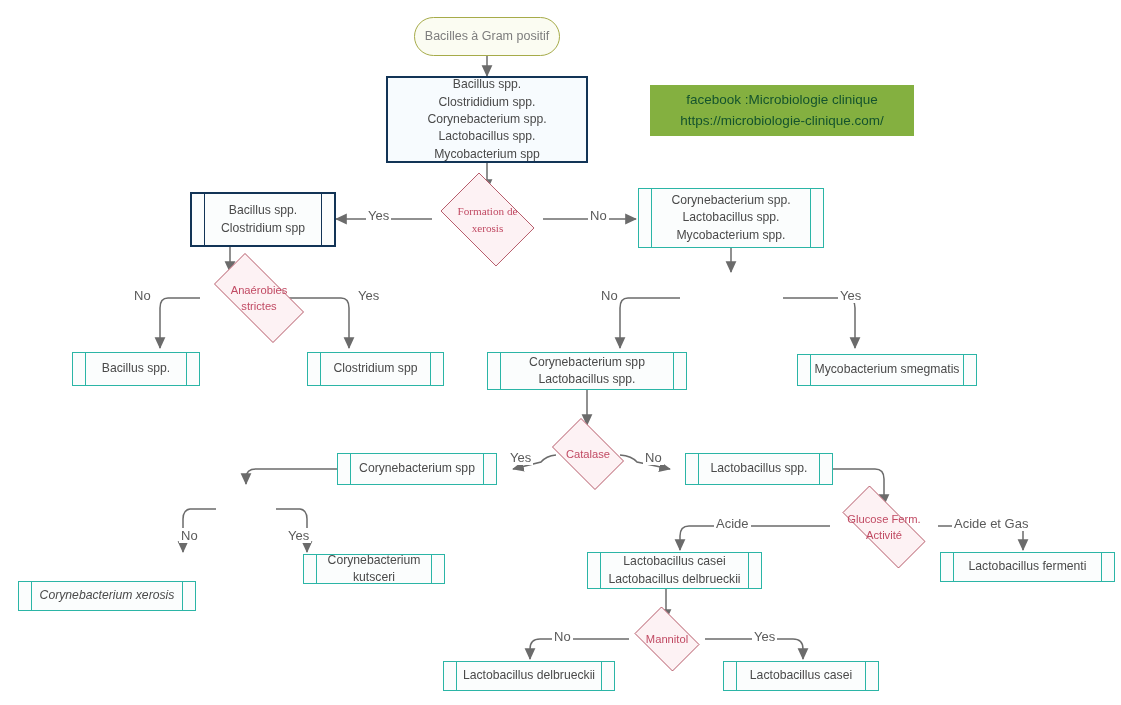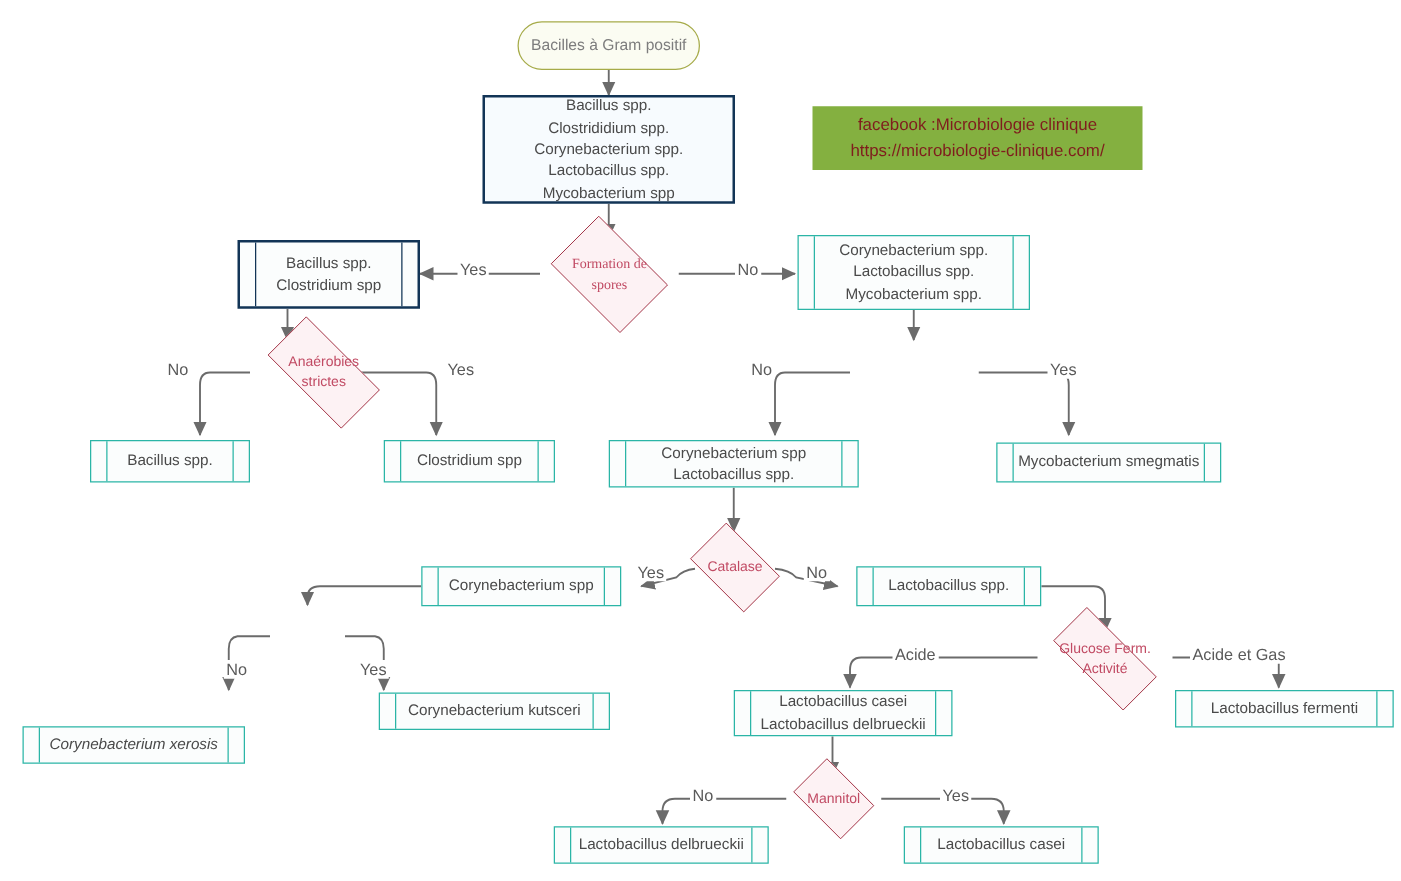--- a/index.html
+++ b/index.html
@@ -119,21 +119,21 @@
     font-size: 13px;
     white-space: nowrap;
     background: #ffffff;
     padding: 0 2px;
   }
 
   
   .banner {
     position: absolute;
     background: #84b040;
-    color: #7f1d1d;
+    color: #14532d;
     font-size: 13.5px;
     line-height: 1.55;
     display: flex;
     align-items: center;
     justify-content: center;
     text-align: center;
   }
   .banner .b1, .banner .b2 { display: block; }
 </style>
 </head>
@@ -213,21 +213,21 @@
     <div>
       <span class="b1">facebook :Microbiologie clinique</span>
       <span class="b2">https://microbiologie-clinique.com/</span>
     </div>
   </div>
 
   <div class="diamond" style="left:432px; top:181px; width:111px; height:77px;font-family:Liberation Serif, serif;">
     <div class="shape"></div>
     <div class="dlabel">
       <div>Formation de</div>
-      <div>spores</div>
+      <div>xerosis</div>
     </div>
   </div>
   <div class="elabel" style="left:366px; top:208px;">Yes</div>
   <div class="elabel" style="left:588px; top:208px;">No</div>
 
   <div class="node barbox bar-navy" style="left:190px; top:192px; width:146px; height:55px;">
     <div class="inner"></div>
     <div class="txt">
       <div>Bacillus spp.</div>
       <div>Clostridium spp</div>
@@ -309,21 +309,21 @@
     </div>
   </div>
   <div class="elabel" style="left:714px; top:516px;">Acide</div>
   <div class="elabel" style="left:952px; top:516px;">Acide et Gas</div>
 
   <div class="node barbox bar-teal" style="left:18px; top:581px; width:178px; height:30px;font-style:italic;">
     <div class="inner"></div>
     <div class="txt">Corynebacterium xerosis</div>
   </div>
 
-  <div class="node barbox bar-teal" style="left:303px; top:554px; width:185px; height:30px;">
+  <div class="node barbox bar-teal" style="left:303px; top:554px; width:142px; height:30px;">
     <div class="inner"></div>
     <div class="txt">Corynebacterium kutsceri</div>
   </div>
 
   <div class="node barbox bar-teal" style="left:587px; top:552px; width:175px; height:37px;">
     <div class="inner"></div>
     <div class="txt">
       <div>Lactobacillus casei</div>
       <div>Lactobacillus delbrueckii</div>
     </div>

